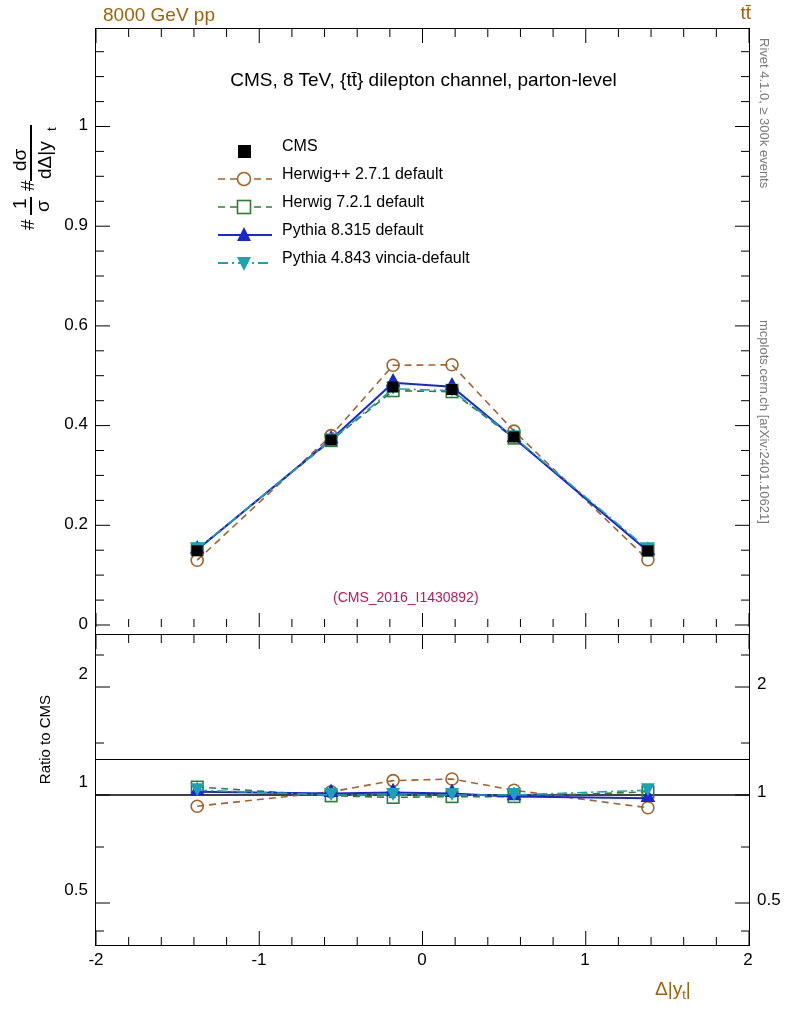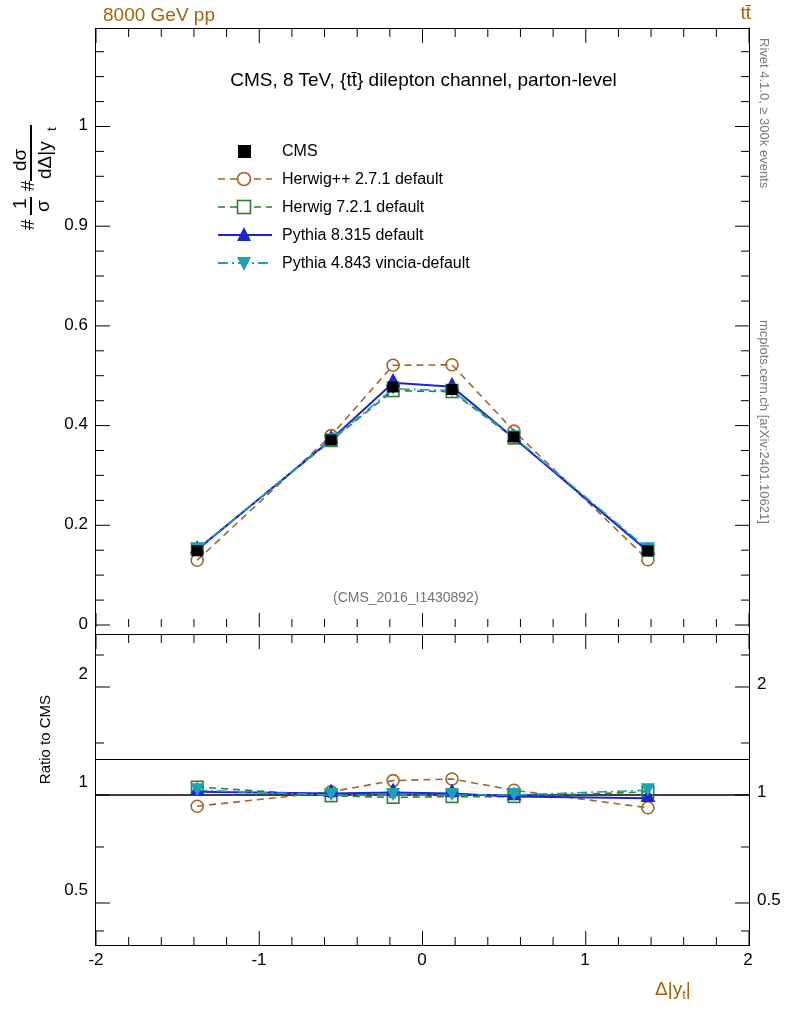--- a/index.html
+++ b/index.html
@@ -22,25 +22,25 @@
 
   .plot-title{left:0;top:40px;width:655px;text-align:center;font-size:19px;}
 
   
   .tick-lab{font-size:17px;color:#000;}
   .ylab-main{right:0;transform:translateY(-50%);text-align:right;}
   .xlab{transform:translateX(-50%);}
 
   
   #legend{left:120px;top:108px;}
-  .leg-row{display:flex;align-items:center;height:28px;}
+  .leg-row{display:flex;align-items:flex-start;height:28px;}
   .leg-sym{width:62px;height:28px;position:relative;}
   .leg-txt{font-size:16px;margin-left:4px;}
 
-  .watermark{color:#737373;font-size:14px;}
+  .watermark{color:#be185d;font-size:14px;}
 
   .ylabel-ratio{writing-mode:vertical-rl;transform:rotate(180deg);font-size:15px;}
 
   svg{display:block;}
 </style>
 </head>
 <body>
 <div id="root">
 
 <div class="abs txt" id="hdr-left">8000 GeV pp</div>

